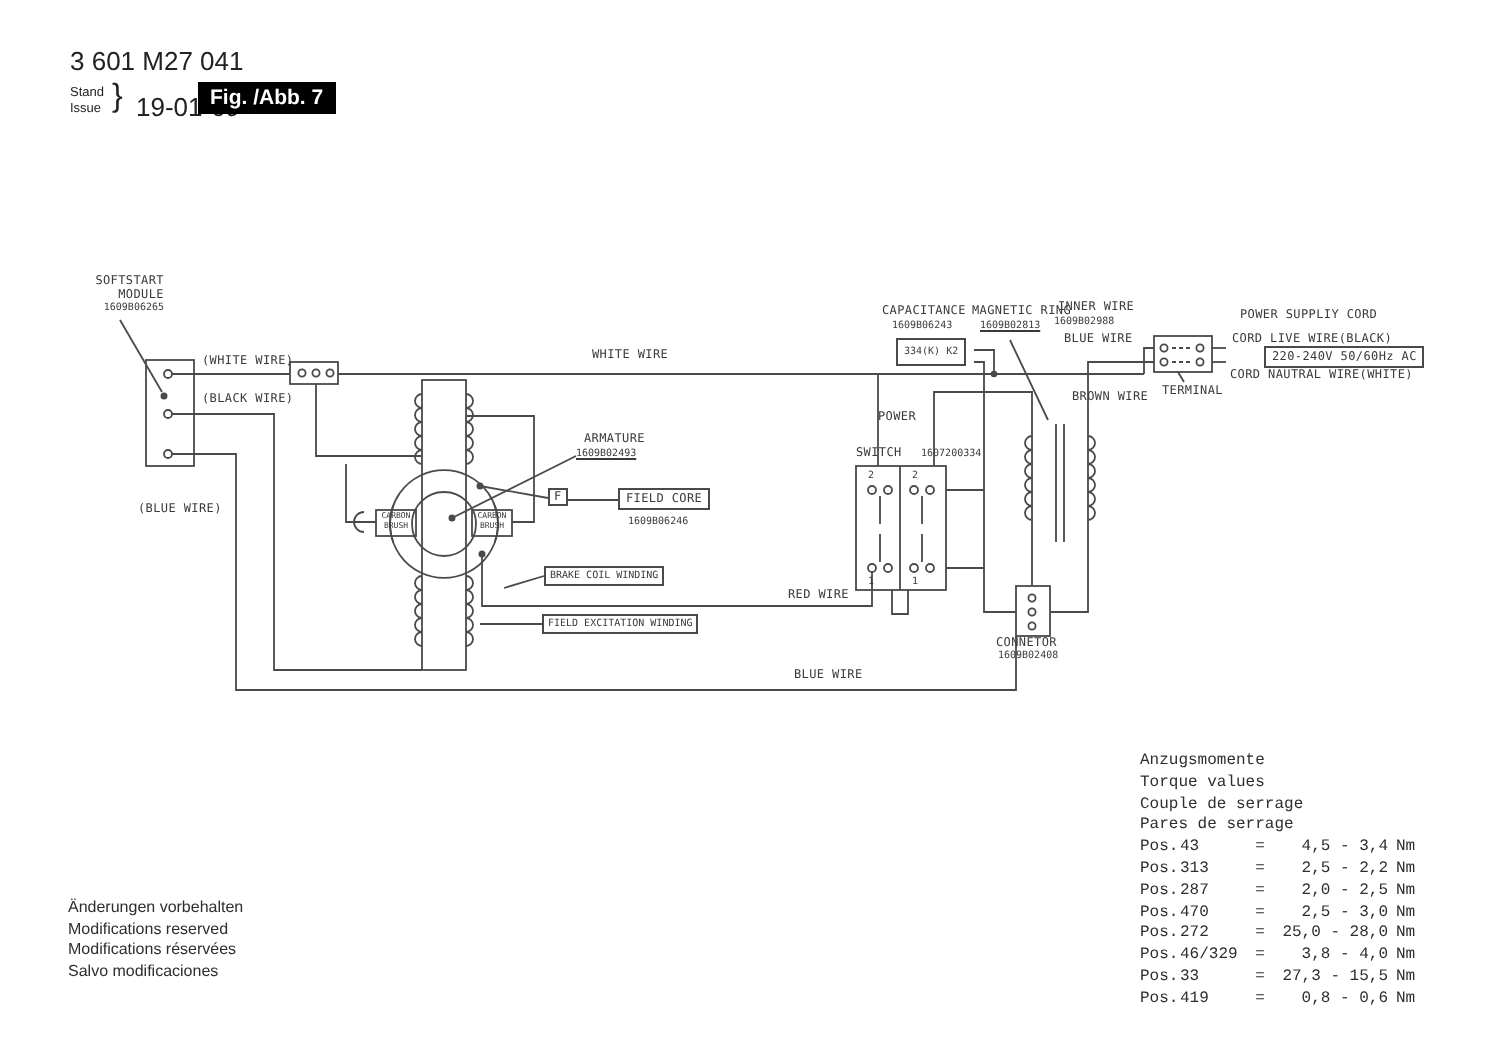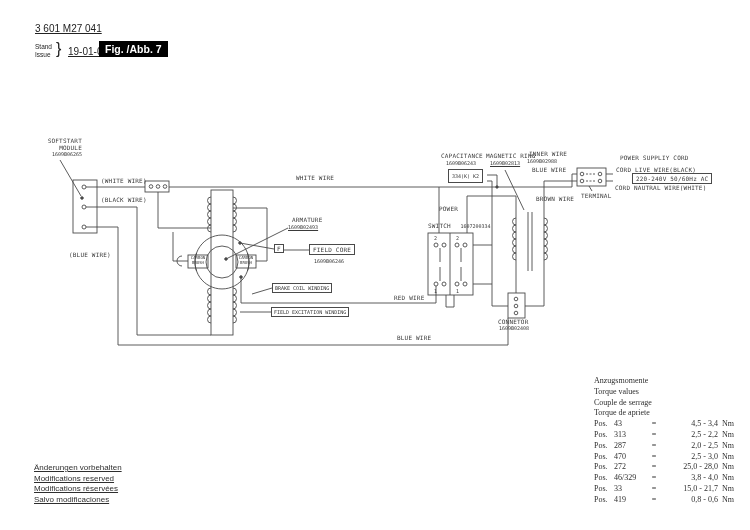--- a/index.html
+++ b/index.html
@@ -4,26 +4,26 @@
 <style>
   html,body{margin:0;padding:0;background:#fff;}
   .stage{position:relative;width:750px;height:530px;background:#fff;overflow:hidden;
          font-family:"DejaVu Sans Mono", monospace;color:#3a3a3a;}
   .abs{position:absolute;white-space:nowrap;}
   svg.wires{position:absolute;left:0;top:0;}
   .lbl{font-size:6px;letter-spacing:.2px;}
   .lbl-xs{font-size:5px;letter-spacing:0;}
   .lbl-u{text-decoration:underline;}
   .boxed{border:0.8px solid #4a4a4a;padding:1px 3px;background:#fff;}
-  .hdr{font-family:"Liberation Sans", sans-serif;font-size:10px;color:#222;text-decoration:underline;}
+  .hdr{font-family:"Liberation Sans", sans-serif;font-size:13px;color:#222;}
   .hdr-sm{font-family:"Liberation Sans", sans-serif;font-size:6.5px;color:#222;line-height:7.5px;}
   .brace{font-family:"Liberation Sans", sans-serif;font-size:16px;font-weight:300;color:#222;}
   .figbox{background:#000;color:#fff;font-family:"Liberation Sans", sans-serif;
           font-weight:bold;font-size:10.5px;padding:2px 6px;}
-  .torque{font-family:Liberation Serif, serif;font-size:8px;color:#2e2e2e;line-height:10.8px;margin-left:24px;}
+  .torque{font-family:Liberation Mono, monospace;font-size:8px;color:#2e2e2e;line-height:10.8px;}
   .trow{display:flex;}
   .trow .c1{width:20px;}
   .trow .c2{width:34px;}
   .trow .c3{width:12px;text-align:center;}
   .trow .c4{width:58px;text-align:right;}
   .trow .c5{margin-left:4px;}
   .notes{font-family:"Liberation Sans", sans-serif;font-size:8px;color:#2e2e2e;line-height:10.5px;}
   .brush{font-size:4px;line-height:4.6px;text-align:center;letter-spacing:0;}
 </style>
 </head>
@@ -214,21 +214,21 @@
   <div class="abs lbl" style="left:615px;top:184px;">CORD NAUTRAL WIRE(WHITE)</div>
   <div class="abs lbl" style="left:581px;top:192px;">TERMINAL</div>
 
   <div class="abs lbl" style="left:498px;top:318px;">CONNETOR</div>
   <div class="abs lbl-xs" style="left:499px;top:325px;">1609B02408</div>
 
   <div class="abs torque" style="left:570px;top:376px;">
     <div>Anzugsmomente</div>
     <div>Torque values</div>
     <div>Couple de serrage</div>
-    <div>Torque de apriete</div>
+    <div>Pares de serrage</div>
     <div class="trow">
         <span class="c1">Pos.</span>
         <span class="c2">43</span>
         <span class="c3">=</span>
         <span class="c4">4,5 -  3,4</span>
         <span class="c5">Nm</span>
       </div>
     <div class="trow">
         <span class="c1">Pos.</span>
         <span class="c2">313</span>
@@ -261,32 +261,32 @@
         <span class="c1">Pos.</span>
         <span class="c2">46/329</span>
         <span class="c3">=</span>
         <span class="c4">3,8 -  4,0</span>
         <span class="c5">Nm</span>
       </div>
     <div class="trow">
         <span class="c1">Pos.</span>
         <span class="c2">33</span>
         <span class="c3">=</span>
-        <span class="c4">15,0 - 21,7</span>
+        <span class="c4">27,3 - 15,5</span>
         <span class="c5">Nm</span>
       </div>
     <div class="trow">
         <span class="c1">Pos.</span>
         <span class="c2">419</span>
         <span class="c3">=</span>
         <span class="c4">0,8 -  0,6</span>
         <span class="c5">Nm</span>
       </div>
   </div>
 
-  <div class="abs notes" style="left:34px;top:463px;text-decoration:underline;">
+  <div class="abs notes" style="left:34px;top:449px;">
     <div>Änderungen vorbehalten</div>
     <div>Modifications reserved</div>
     <div>Modifications réservées</div>
     <div>Salvo modificaciones</div>
   </div>
 
 </div>
 
 </body></html>

